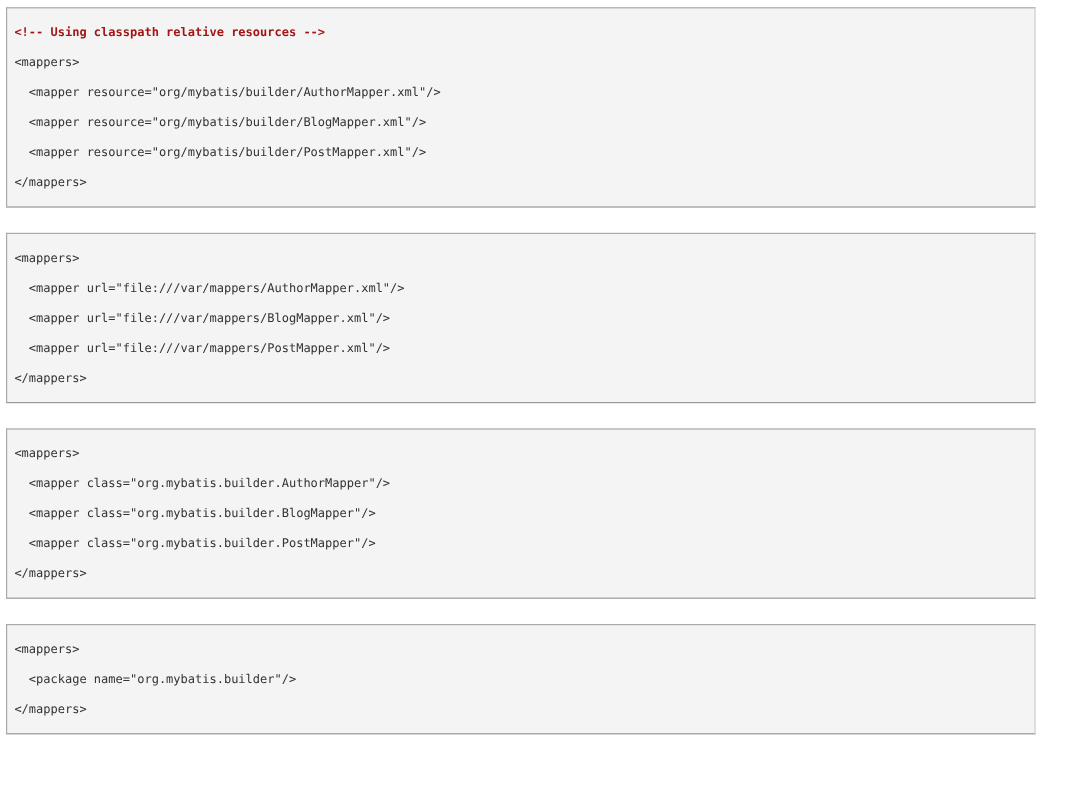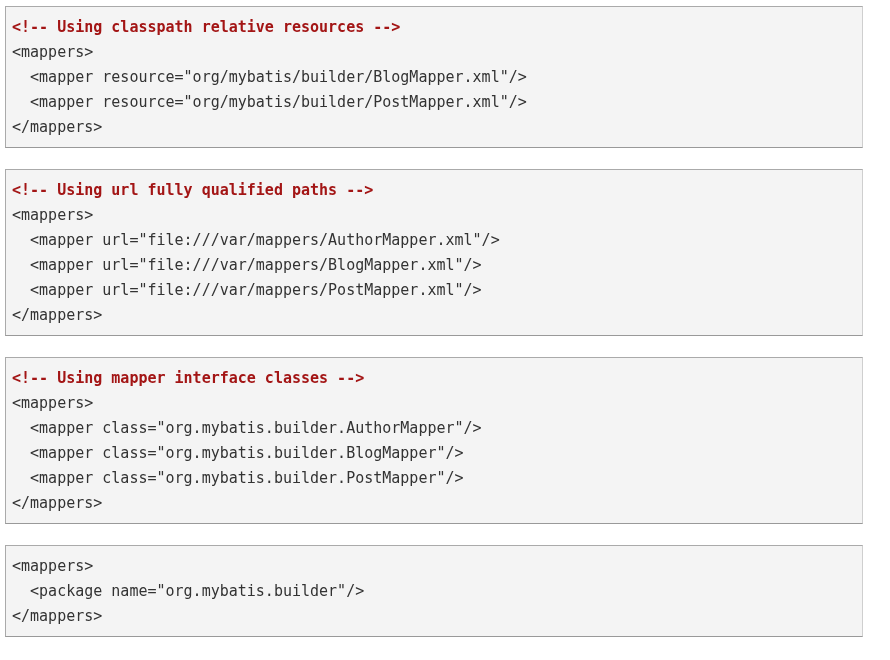--- a/index.html
+++ b/index.html
@@ -31,54 +31,53 @@
     width: 858px;
     margin-left: 5px;
     padding: 8px 6px 7px 6px;
     overflow: hidden;
   }
   .code-block:first-of-type {
     margin-top: 6px;
   }
   .code-line {
     font-family: "DejaVu Sans Mono", "Liberation Mono", monospace;
-    font-size: 15px;
+    font-size: 10px;
     line-height: 25px;
     height: 25px;
     white-space: pre;
     color: #333333;
     letter-spacing: 0px;
   }
   .code-line.comment {
     color: #a31515;
     font-weight: bold;
   }
 </style>
 </head>
 <body>
 
 <div class="page">
   <div id="blocks-container">
       <div class="code-block">
         <div class="code-line comment">&lt;!-- Using classpath relative resources --&gt;</div>
         <div class="code-line">&lt;mappers&gt;</div>
+        <div class="code-line">  &lt;mapper resource="org/mybatis/builder/AuthorMapper.xml"/&gt;</div>
         <div class="code-line">  &lt;mapper resource="org/mybatis/builder/BlogMapper.xml"/&gt;</div>
         <div class="code-line">  &lt;mapper resource="org/mybatis/builder/PostMapper.xml"/&gt;</div>
         <div class="code-line">&lt;/mappers&gt;</div>
       </div>
       <div class="code-block">
-        <div class="code-line comment">&lt;!-- Using url fully qualified paths --&gt;</div>
         <div class="code-line">&lt;mappers&gt;</div>
         <div class="code-line">  &lt;mapper url="file:///var/mappers/AuthorMapper.xml"/&gt;</div>
         <div class="code-line">  &lt;mapper url="file:///var/mappers/BlogMapper.xml"/&gt;</div>
         <div class="code-line">  &lt;mapper url="file:///var/mappers/PostMapper.xml"/&gt;</div>
         <div class="code-line">&lt;/mappers&gt;</div>
       </div>
       <div class="code-block">
-        <div class="code-line comment">&lt;!-- Using mapper interface classes --&gt;</div>
         <div class="code-line">&lt;mappers&gt;</div>
         <div class="code-line">  &lt;mapper class="org.mybatis.builder.AuthorMapper"/&gt;</div>
         <div class="code-line">  &lt;mapper class="org.mybatis.builder.BlogMapper"/&gt;</div>
         <div class="code-line">  &lt;mapper class="org.mybatis.builder.PostMapper"/&gt;</div>
         <div class="code-line">&lt;/mappers&gt;</div>
       </div>
       <div class="code-block">
         <div class="code-line">&lt;mappers&gt;</div>
         <div class="code-line">  &lt;package name="org.mybatis.builder"/&gt;</div>
         <div class="code-line">&lt;/mappers&gt;</div>

